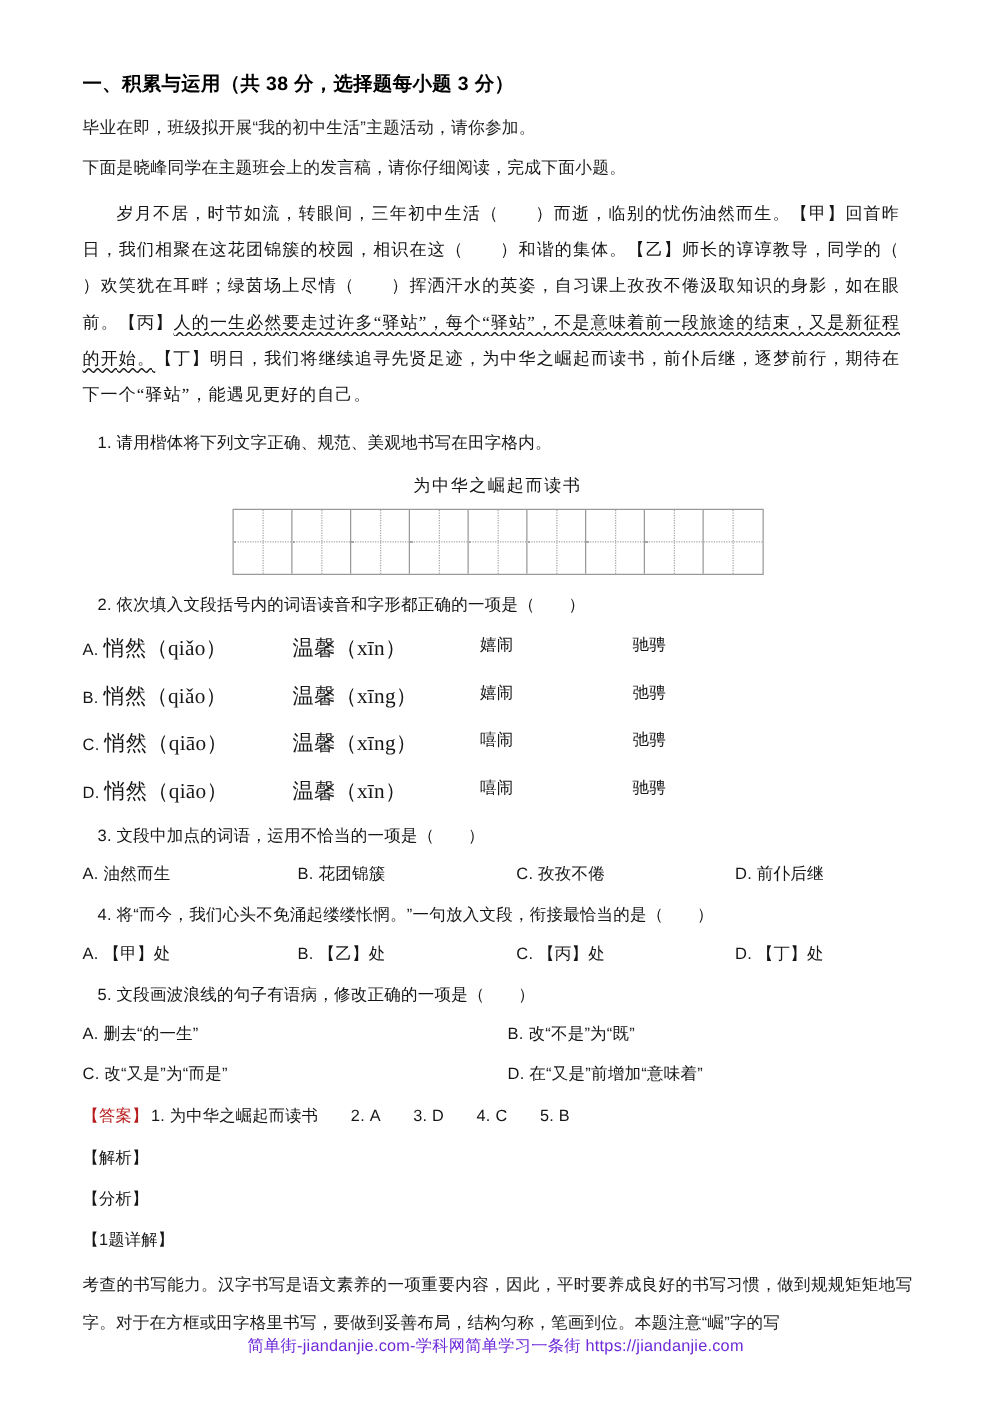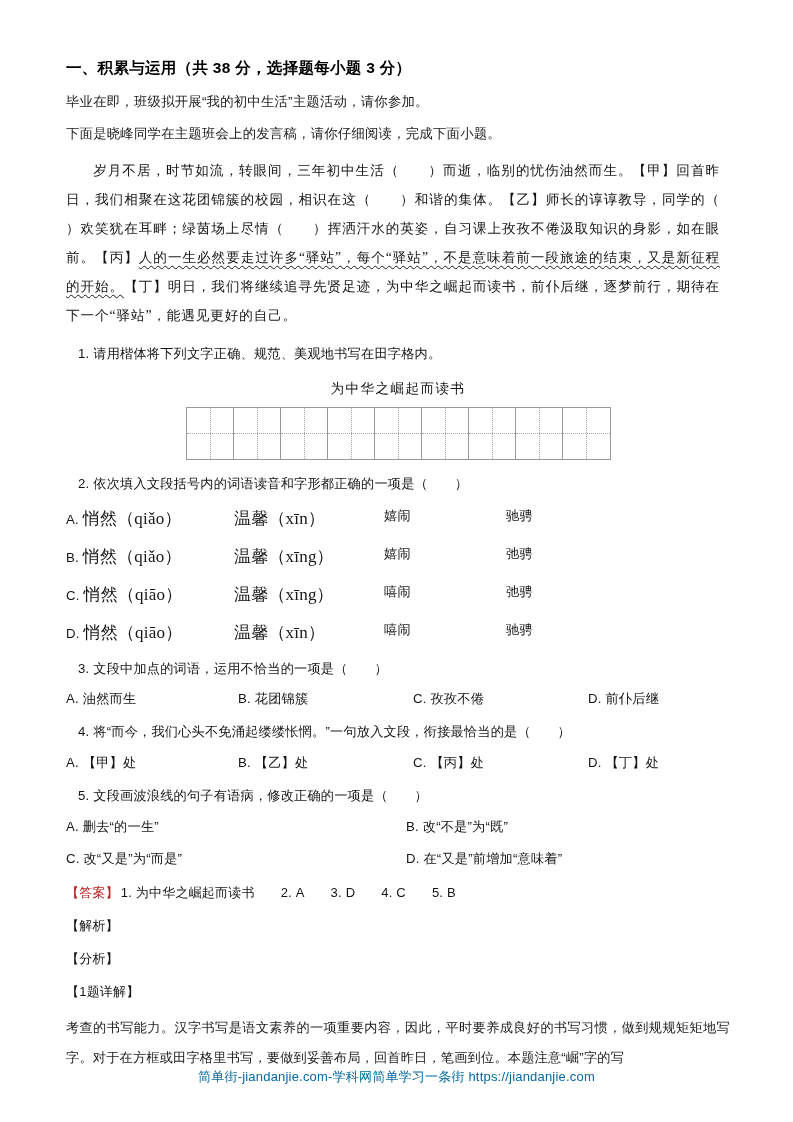--- a/index.html
+++ b/index.html
@@ -201,21 +201,21 @@
 
   
   .footer {
     position: absolute;
     left: 0;
     top: 1068px;
     width: 793px;
     text-align: center;
     font-family: "Liberation Sans", "DejaVu Sans", sans-serif;
     font-size: 13px;
-    color: #0369a1;
+    color: #6d28d9;
     letter-spacing: 0.2px;
   }
 </style>
 </head>
 <body>
 
 <div class="page">
   <div class="content">
 
     <h1 class="section-title">一、积累与运用（共 38 分，选择题每小题 3 分）</h1>
@@ -293,18 +293,18 @@
     <div class="opt-row opt-2col tight">
       <div><span>C.</span> <span>改“又是”为“而是”</span></div>
       <div><span>D.</span> <span>在“又是”前增加“意味着”</span></div>
     </div>
 
     <p class="ans-line"><span class="tag-blue">【答案】</span><span class="ans-first">1. 为中华之崛起而读书</span><span class="ans-item">2. A</span><span class="ans-item">3. D</span><span class="ans-item">4. C</span><span class="ans-item">5. B</span></p>
 
     <p class="blk tag-blue">【解析】</p>
     <p class="blk">【分析】</p>
     <p class="blk">【1题详解】</p>
-    <p class="explain">考查的书写能力。汉字书写是语文素养的一项重要内容，因此，平时要养成良好的书写习惯，做到规规矩矩地写字。对于在方框或田字格里书写，要做到妥善布局，回首昨日，笔画到位。本题注意“崛”字的写</p>
+    <p class="explain">考查的书写能力。汉字书写是语文素养的一项重要内容，因此，平时要养成良好的书写习惯，做到规规矩矩地写字。对于在方框或田字格里书写，要做到妥善布局，结构匀称，笔画到位。本题注意“崛”字的写</p>
 
   </div>
 
   <div class="footer">简单街-jiandanjie.com-学科网简单学习一条街 https://jiandanjie.com</div>
 </div>
 
 </body></html>

